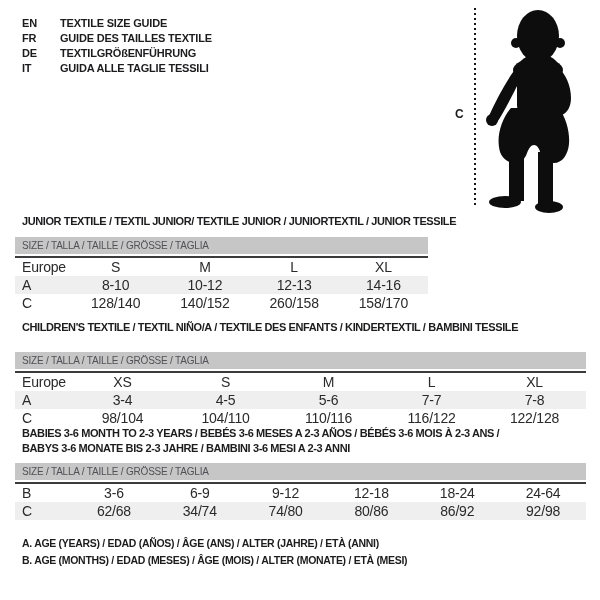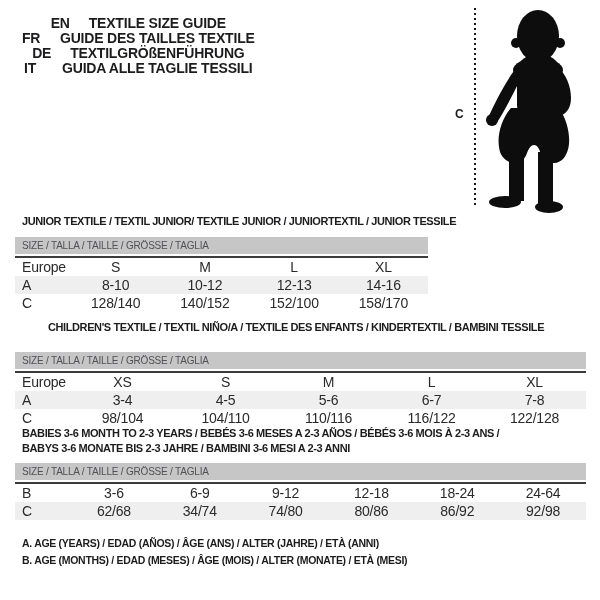--- a/index.html
+++ b/index.html
@@ -12,32 +12,32 @@
     --silhouette:#0d0d0d;
   }
   html,body{margin:0;padding:0;}
   body{
     width:600px;height:600px;background:#ffffff;position:relative;overflow:hidden;
     font-family:"Liberation Sans", sans-serif;color:var(--text);
     -webkit-font-smoothing:antialiased;
   }
   
   .lang-header{position:absolute;left:22px;top:16px;}
-  .lang-row{display:flex;font-weight:700;font-size:14px;line-height:15px;letter-spacing:-0.2px;color:var(--title);justify-content:center;}
+  .lang-row{display:flex;font-weight:700;font-size:11px;line-height:15px;letter-spacing:-0.2px;color:var(--title);}
   .lang-code{width:38px;flex:0 0 38px;}
   
   .measure-line{position:absolute;left:474px;top:8px;width:2px;height:199px;
     background:repeating-linear-gradient(to bottom,#161616 0 2px,transparent 2px 5px);}
   .measure-label{position:absolute;left:455px;top:107px;font-weight:700;font-size:12px;color:var(--title);}
   .silhouette{position:absolute;left:482px;top:6px;width:118px;height:208px;}
   
   .sec-title{position:absolute;left:22px;font-weight:700;font-size:11px;line-height:15px;
     letter-spacing:-0.4px;color:var(--title);white-space:nowrap;}
   #s1-title{top:214px;}
-  #s2-title{top:320px;margin-left:26px;}
+  #s2-title{top:320px;}
   #s3-title{top:426px;}
   
   .table{position:absolute;left:15px;}
   .t1{top:237px;width:413px;}
   .t2{top:352px;width:571px;}
   .t3{top:463px;width:571px;}
   .size-bar{height:17px;background:var(--size-bar-bg);color:var(--size-bar-text);
     font-size:10px;line-height:17px;padding-left:7px;letter-spacing:-0.2px;box-sizing:border-box;}
   .rule{height:2px;background:var(--rule);margin-top:2px;}
   .trow{display:flex;height:18px;align-items:center;font-size:14px;letter-spacing:-0.2px;color:var(--text);}
@@ -107,21 +107,21 @@
     <div class="cell label">A</div>
     <div class="cell">8-10</div>
     <div class="cell">10-12</div>
     <div class="cell">12-13</div>
     <div class="cell">14-16</div>
   </div>
   <div class="trow">
     <div class="cell label">C</div>
     <div class="cell">128/140</div>
     <div class="cell">140/152</div>
-    <div class="cell">152/100</div>
+    <div class="cell">260/158</div>
     <div class="cell">158/170</div>
   </div>
 </div>
 
 <div class="sec-title" id="s2-title">CHILDREN'S TEXTILE / TEXTIL NIÑO/A / TEXTILE DES ENFANTS / KINDERTEXTIL / BAMBINI TESSILE</div>
 
 <div class="table t2">
   <div class="size-bar">SIZE / TALLA / TAILLE / GRÖSSE / TAGLIA</div>
   <div class="rule"></div>
   <div class="trow">
@@ -130,21 +130,21 @@
     <div class="cell">S</div>
     <div class="cell">M</div>
     <div class="cell">L</div>
     <div class="cell">XL</div>
   </div>
   <div class="trow shaded">
     <div class="cell label">A</div>
     <div class="cell">3-4</div>
     <div class="cell">4-5</div>
     <div class="cell">5-6</div>
-    <div class="cell">6-7</div>
+    <div class="cell">7-7</div>
     <div class="cell">7-8</div>
   </div>
   <div class="trow">
     <div class="cell label">C</div>
     <div class="cell">98/104</div>
     <div class="cell">104/110</div>
     <div class="cell">110/116</div>
     <div class="cell">116/122</div>
     <div class="cell">122/128</div>
   </div>

